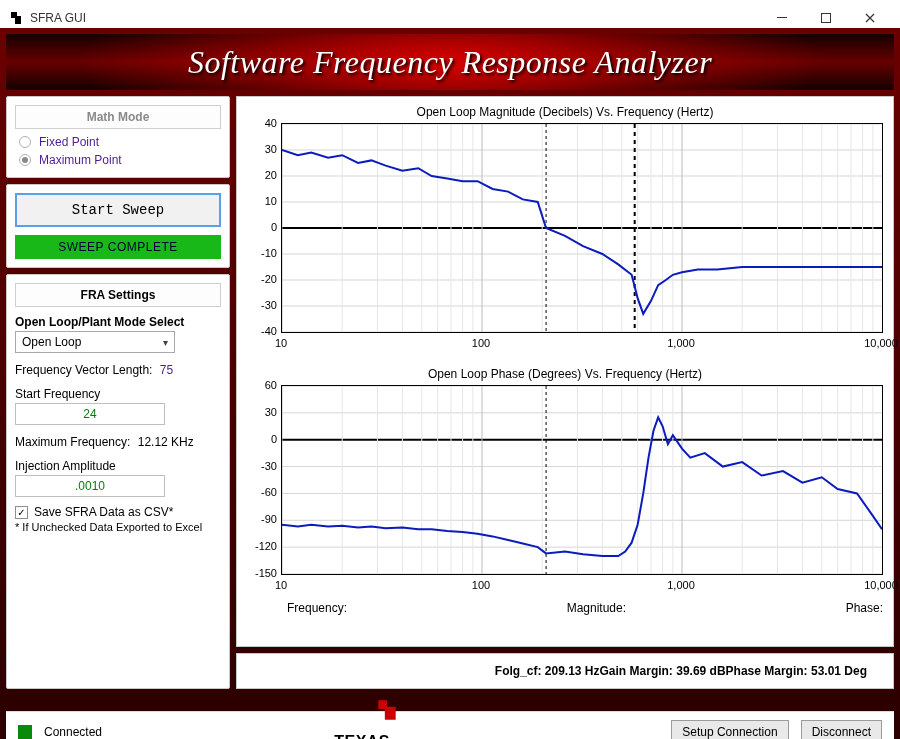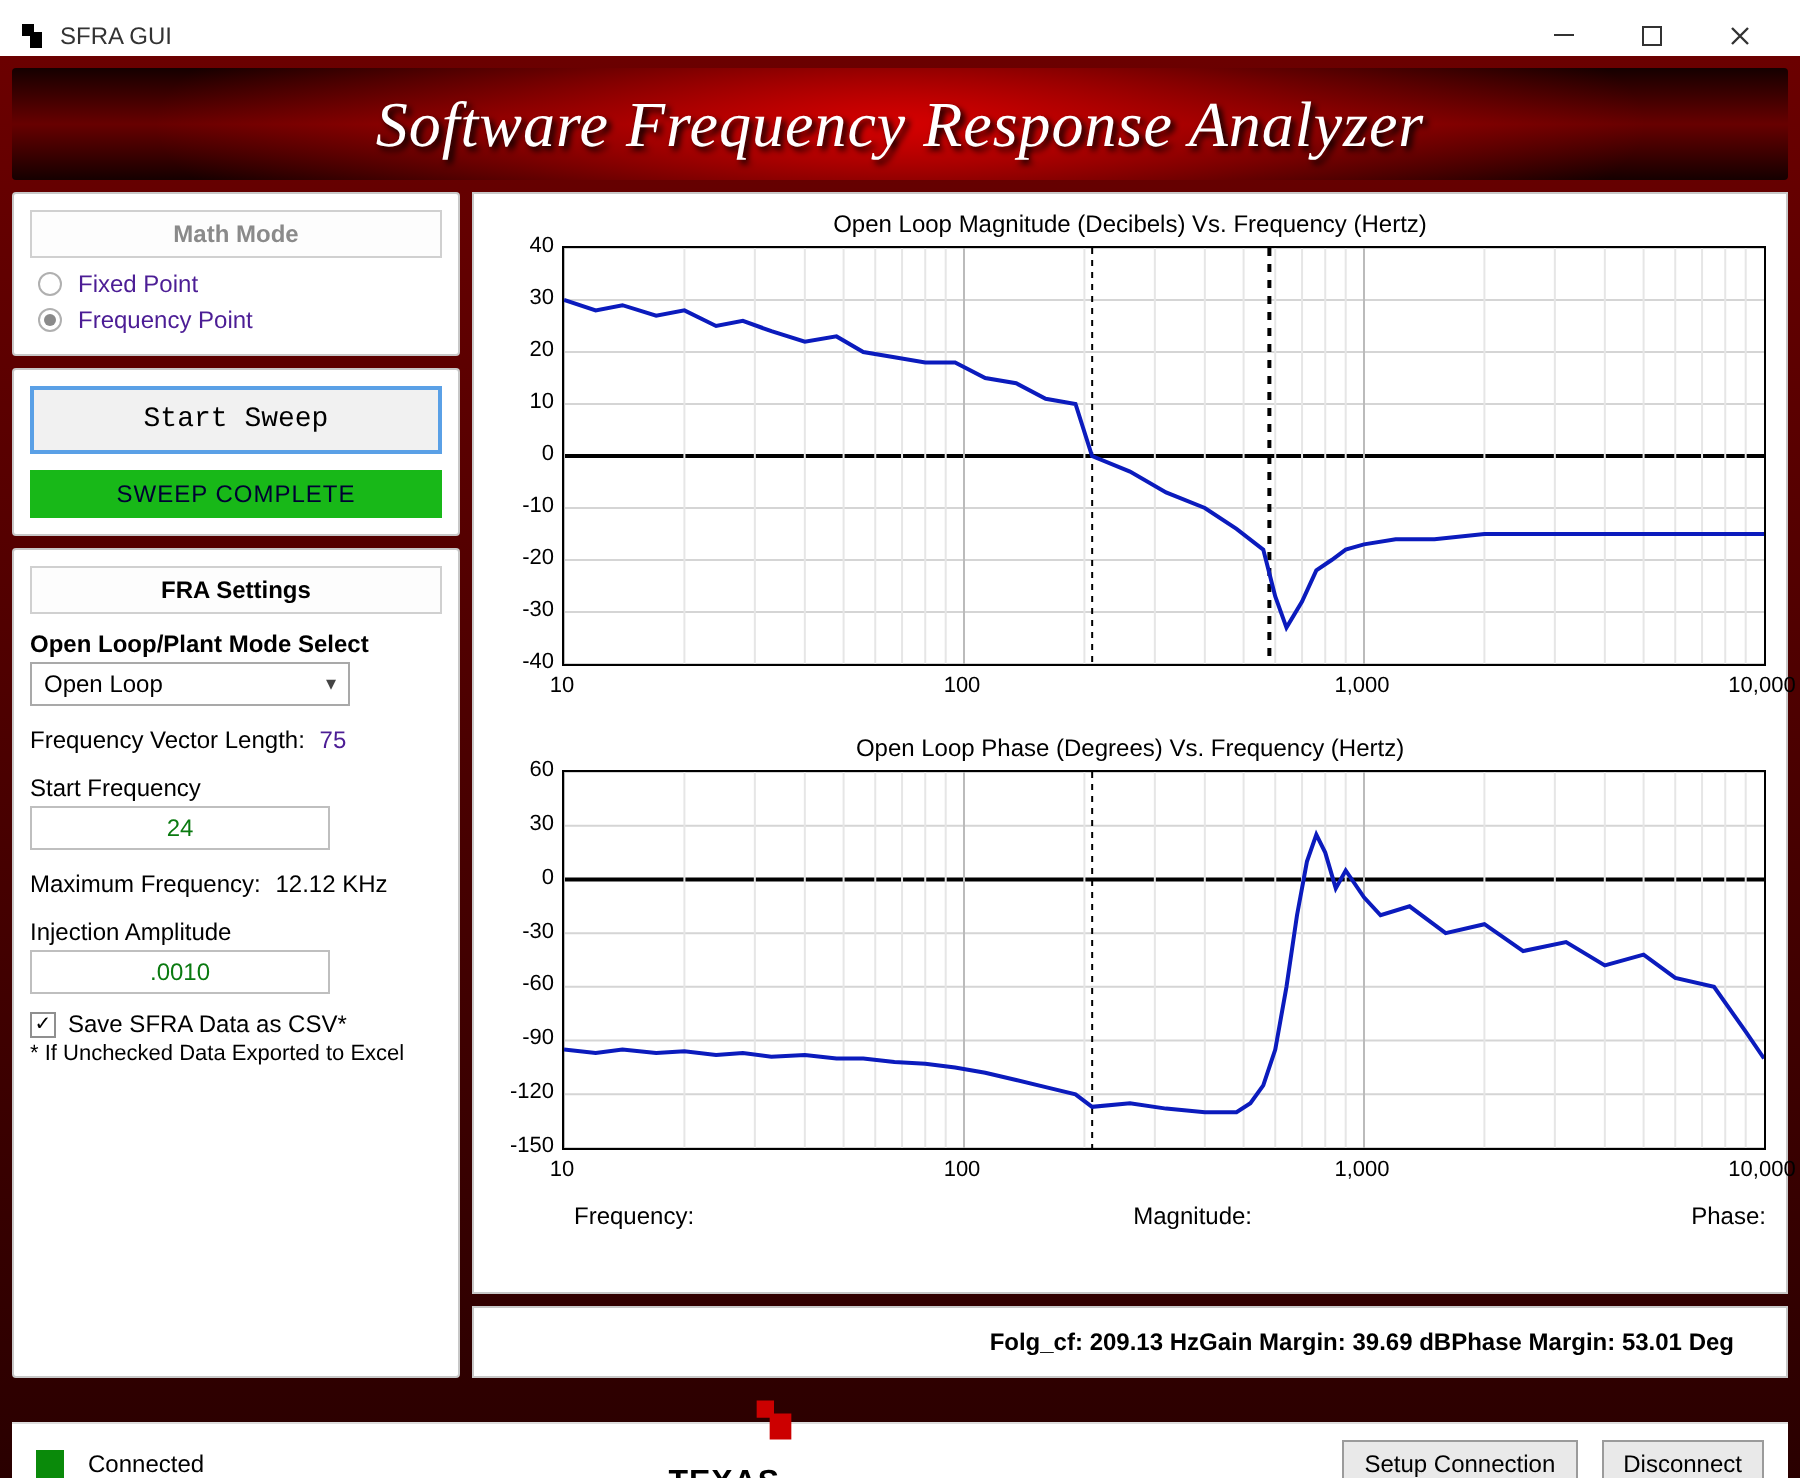--- a/index.html
+++ b/index.html
@@ -93,21 +93,21 @@
       <div class="panel">
         <div class="section-title">Math Mode</div>
         <div class="radio-row">
           <span class="radio"></span>
           <span>Fixed Point</span>
         </div>
         <div class="radio-row">
           <span class="radio">
               <span class="dot"></span>
             </span>
-          <span>Frequency Point</span>
+          <span>Maximum Point</span>
         </div>
       </div>
 
       <div class="panel">
         <button class="sweep-btn">Start Sweep</button>
         <div class="sweep-status">SWEEP COMPLETE</div>
       </div>
 
       <div class="panel" style="flex:1">
         <div class="section-title black">FRA Settings</div>

